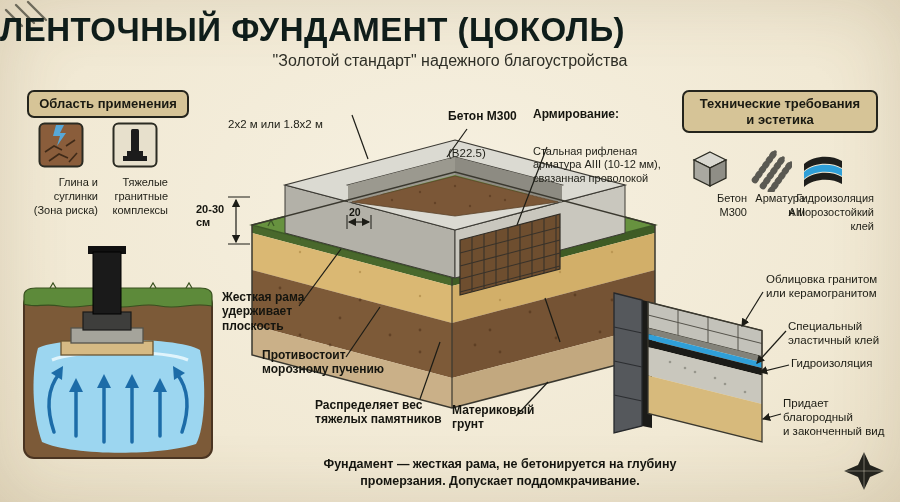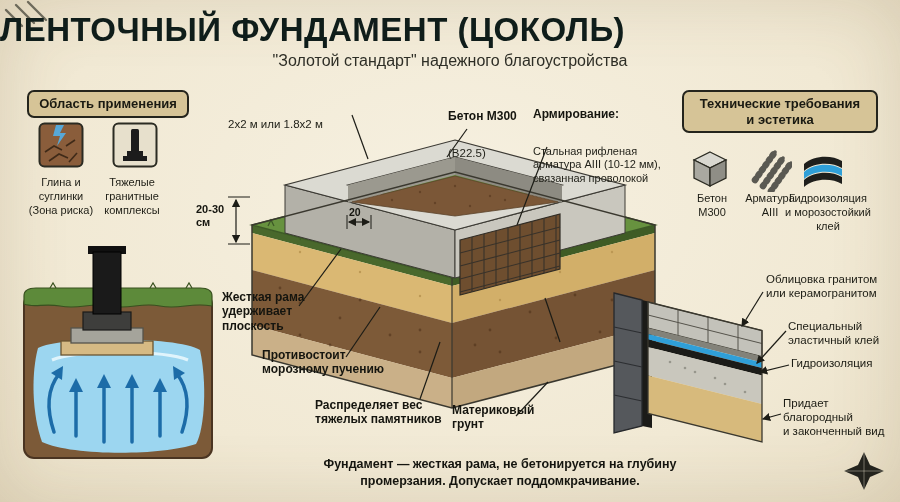--- a/index.html
+++ b/index.html
@@ -7,21 +7,21 @@
   body{font-family:"Liberation Sans",sans-serif;background:#efe8d4}
   .canvas{position:relative;width:900px;height:502px;overflow:hidden;color:#15150f;
     background:radial-gradient(ellipse at 50% 40%, #f6f0e0 0%, #f1e9d4 65%, #e9dfc6 100%);
     box-shadow:inset 0 0 70px rgba(110,90,50,.16)}
   .abs{position:absolute}
   #art{position:absolute;left:0;top:0;width:900px;height:502px}
   .title{left:0;right:0;top:11px;font-size:33px;font-weight:bold;color:#0f1d1a;letter-spacing:.5px}
   .subtitle{left:0;right:0;top:52px;text-align:center;font-size:16px;color:#2e2e26}
   .panel-header{background:#d6c497;border:2px solid #24241c;border-radius:7px;text-align:center;
     font-weight:bold;font-size:13px;line-height:1.2;padding:4px 6px;white-space:pre-line;color:#1a1a12}
-  .caption{font-size:11px;line-height:1.25;text-align:center;white-space:pre-line;color:#1d1d15}
+  .caption{font-size:11px;line-height:1.25;text-align:right;white-space:pre-line;color:#1d1d15}
   .lbl{font-size:12px;line-height:1.2;white-space:pre-line;color:#15150f}
   .lbl .t{font-weight:bold;display:block;white-space:pre-line}
   .lbl .s{font-weight:normal;font-size:11.5px;display:block;white-space:pre-line;margin-top:9px;color:#23231b}
   .bold{font-weight:bold}
   .meas{font-size:11px;font-weight:bold;text-align:left;line-height:1.15;white-space:pre-line}
   .meas.small{font-size:10.5px}
   .detail-lbl{font-size:11.5px;line-height:1.2;white-space:pre-line;color:#1b1b13}
   .note{font-size:12.5px;font-weight:bold;text-align:center;line-height:1.35;white-space:pre-line;color:#15150f}
 </style>
 </head>

